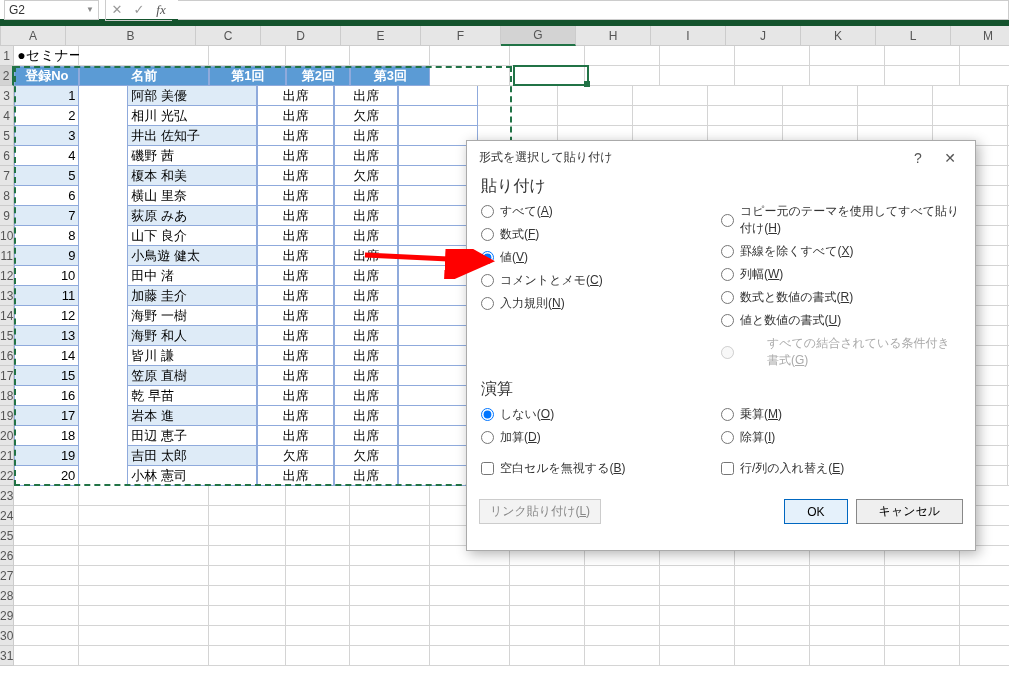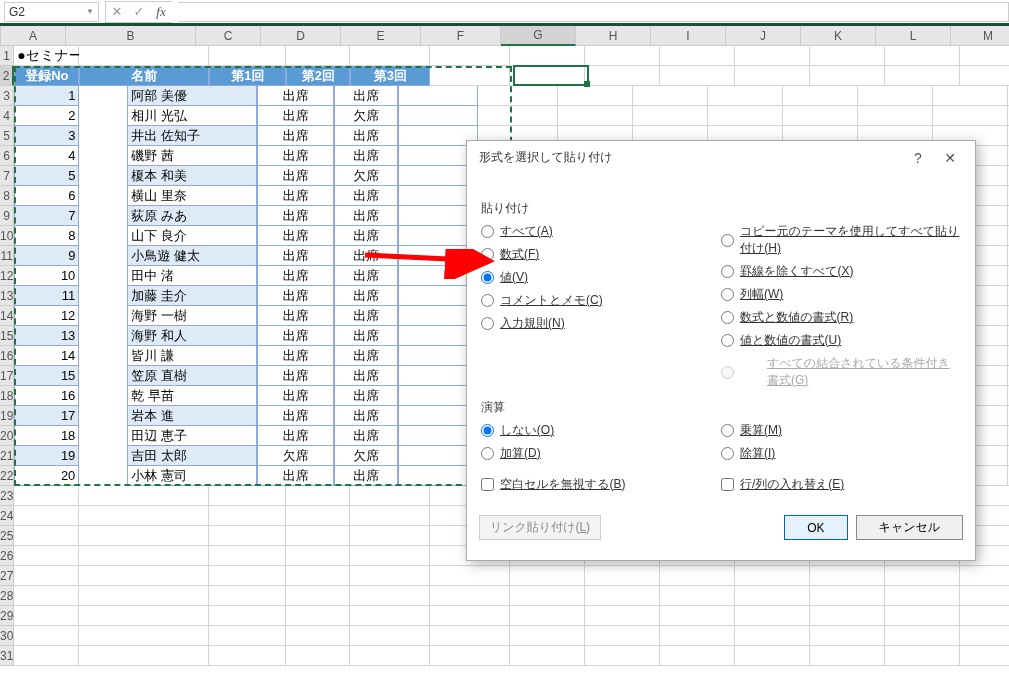--- a/index.html
+++ b/index.html
@@ -11,21 +11,21 @@
     color: #333;
     width: 1009px;
     height: 673px;
     overflow: hidden;
     position: relative;
   }
 
   
   .fbar {
     height: 26px;
-    border-bottom: 3px solid #14532d;
+    border-bottom: 7px solid #14532d;
     display: flex;
     align-items: center;
     padding-left: 4px;
     gap: 6px;
     background: #fff;
   }
   .namebox {
     width: 95px;
     height: 20px;
     border: 1px solid #ccc;
@@ -142,30 +142,30 @@
     z-index:100;
   }
   .dtitle {
     display:flex; align-items:center; justify-content:space-between;
     padding: 8px 10px 6px 12px;
     font-size:12px;
   }
   .dclose { display:flex; gap:2px; }
   .dclose span { width:30px; text-align:center; cursor:pointer; font-size:14px; color:#555;}
   .dbody { padding: 4px 14px 12px 14px; }
-  .section-label { font-size:12px; margin:24px 0 6px 0; }
+  .section-label { font-size:16px; margin:0 0 6px 0; }
   .optcols { display:flex; }
   .optcol { flex:1; display:flex; flex-direction:column; gap:6px; }
-  .opt { display:flex; align-items:center; gap:6px; font-size:12px;text-decoration:underline; }
+  .opt { display:flex; align-items:center; gap:6px; font-size:12px; }
   .opt .u { text-decoration:underline; }
   .opt input[type=radio], .opt input[type=checkbox]{ margin:0; }
   .opt.disabled { color:#aaa;gap:33px; }
   .dbuttons {
     display:flex; justify-content:space-between; align-items:center;
-    padding: 10px 12px 20px 12px;
+    padding: 10px 12px 26px 12px;
   }
   .linkbtn {
     font-size:12px; padding:3px 10px; border:1px solid #ccc; color:#888; background:#f3f3f3;
   }
   .btnrow { display:flex; gap:8px; }
   .btn {
     font-size:12px; padding:3px 22px; border:1px solid #888; background:#efefef;
   }
   .btn.primary { border:1px solid #0067c0; background:#e5f1fb; }
 

